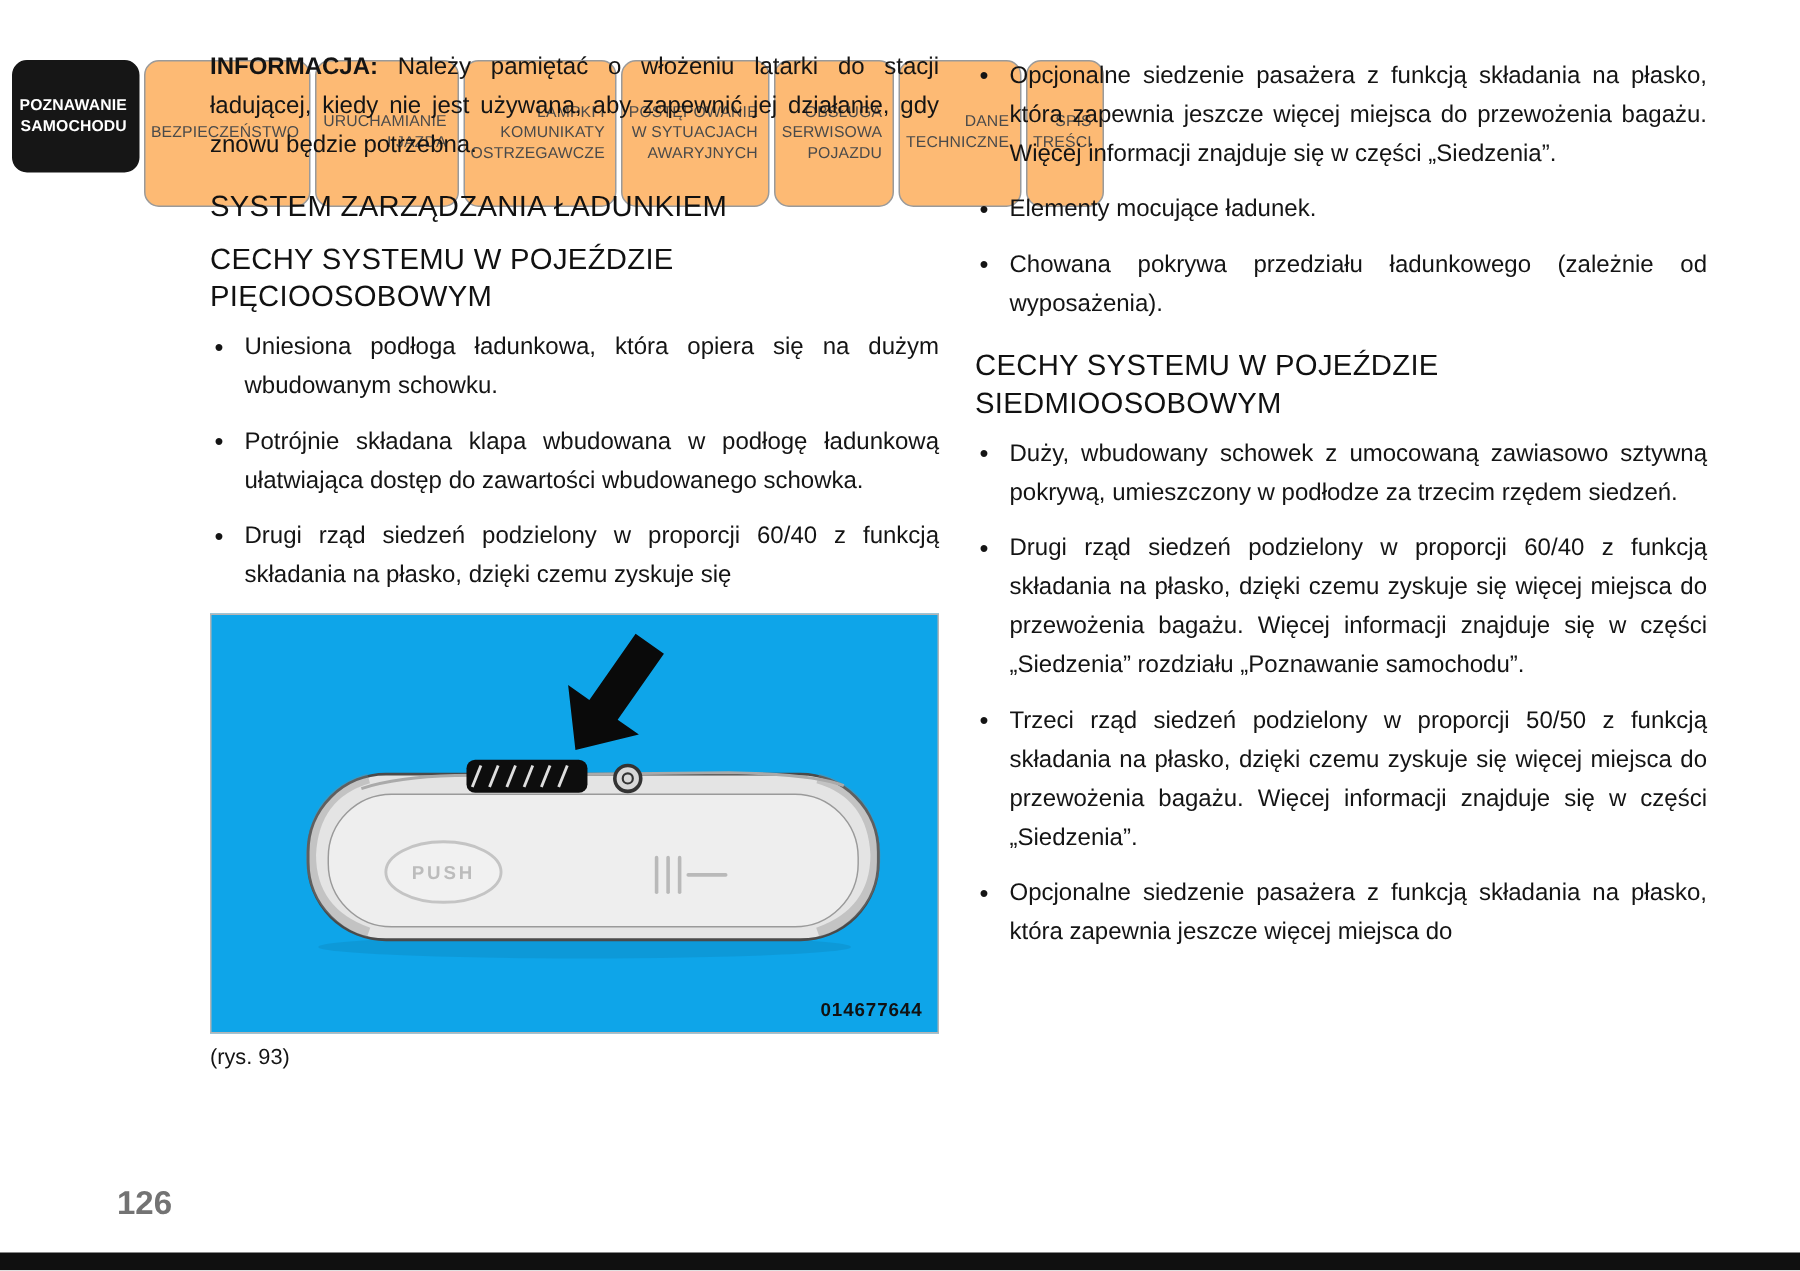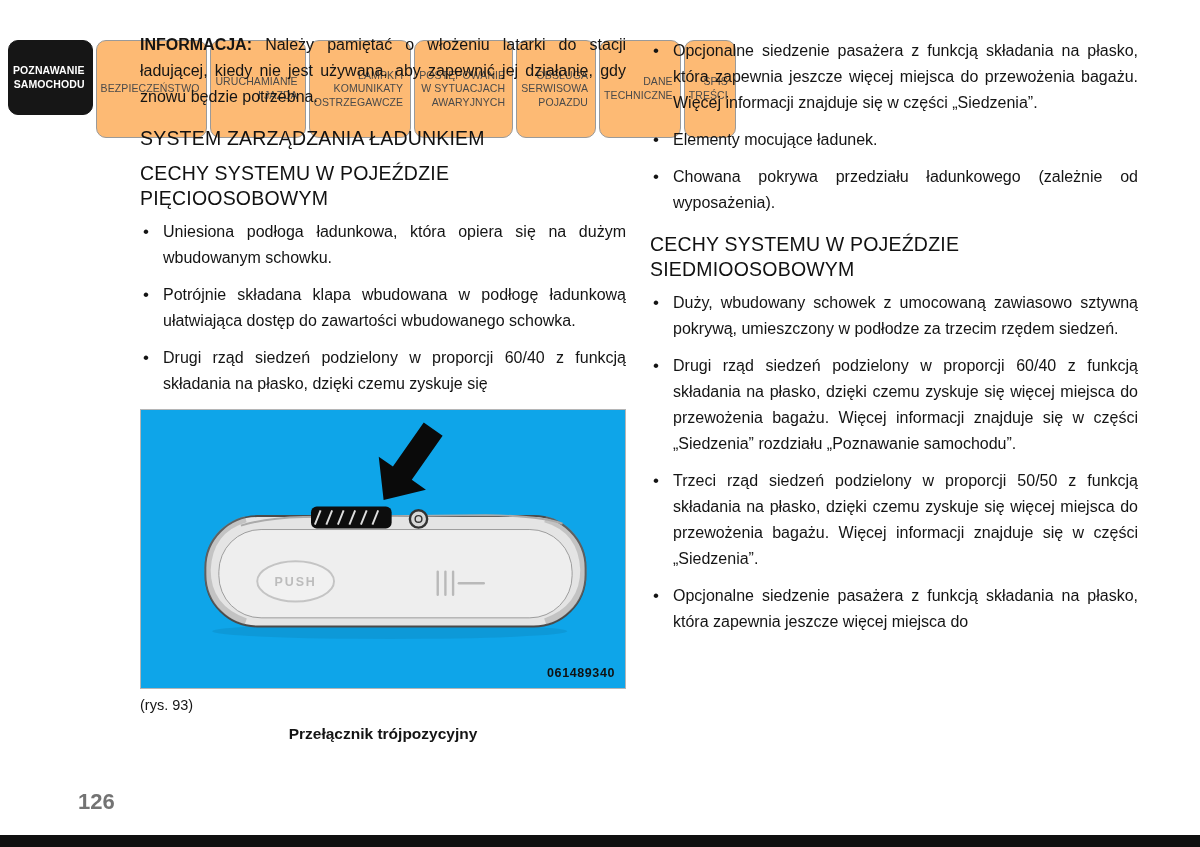--- a/index.html
+++ b/index.html
@@ -127,24 +127,23 @@
           <line x1="300" y1="156" x2="300" y2="180"></line>
           <line x1="308" y1="156" x2="308" y2="180"></line>
           <line x1="316" y1="156" x2="316" y2="180"></line>
           <path d="M 322 168 h 26"></path>
         </g>
 
         <g transform="translate(262,55) rotate(35)">
           <polygon points="-12,-58 12,-58 12,-2 30,-2 0,32 -30,-2 -12,-2" fill="#0a0a0a"></polygon>
         </g>
       </svg>
-      <div class="fig-code">061489340</div>
+      <div class="fig-code">014677644</div>
     </div>
     <div class="fig-ref">(rys. 93)</div>
-    <div class="fig-caption">Przełącznik trójpozycyjny</div>
   </div>
 
   <div class="col col-right">
 
     <ul class="bullets">
       <li>Opcjonalne siedzenie pasażera z funkcją składania na płasko, która zapewnia jeszcze więcej miejsca do przewożenia bagażu. Więcej informacji znajduje się w części „Siedzenia”.</li>
       <li>Elementy mocujące ładunek.</li>
       <li>Chowana pokrywa przedziału ładunkowego (zależnie od wyposażenia).</li>
     </ul>
 

